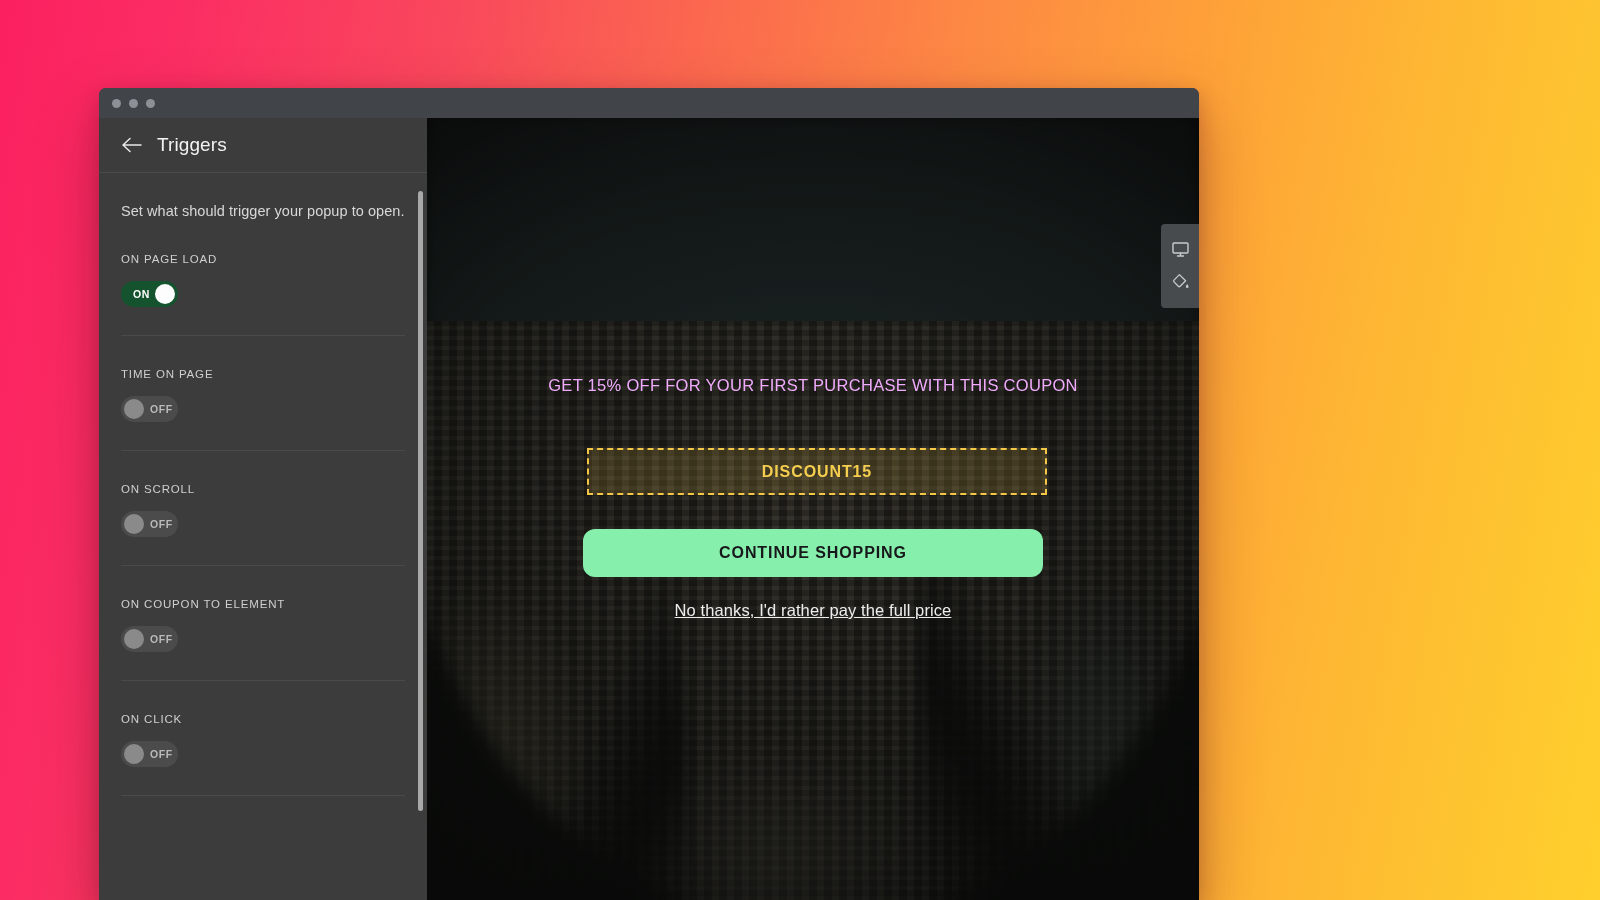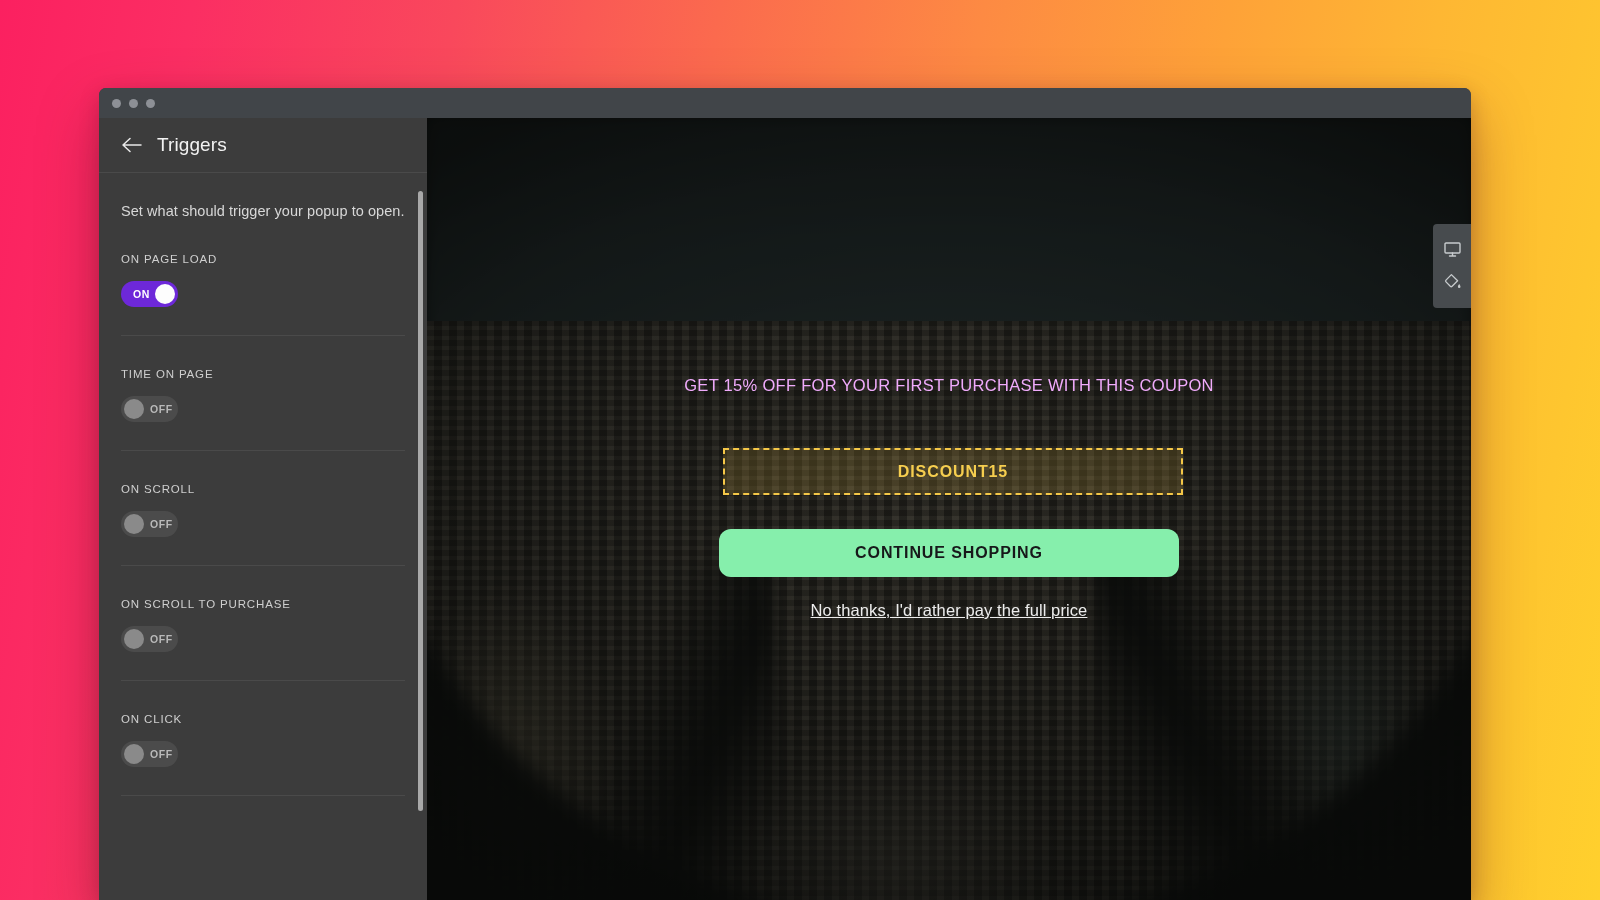--- a/index.html
+++ b/index.html
@@ -10,21 +10,21 @@
   body {
     background:
       radial-gradient(ellipse 560px 300px at 54% 118%, rgba(255,170,60,0.55) 0%, rgba(255,170,60,0) 62%),
       linear-gradient(100deg, #FB2060 0%, #FB2E63 11%, #F9485C 26%, #FB6A4E 41%, #FD8A43 56%, #FEA238 70%, #FEB733 82%, #FEC62F 93%, #FFD02D 100%);
     position:relative;
   }
 
   
   .window {
     position:absolute; left:99px; top:88px;
-    width:1372px; height:812px;
+    width:1100px; height:812px;
     background:#3b3b3b;
     border-radius:7px 7px 0 0;
     box-shadow:0 26px 60px rgba(80,10,30,0.34), 0 6px 20px rgba(80,10,30,0.22);
     overflow:hidden;
     display:flex; flex-direction:column;
   }
   .titlebar {
     height:30px; flex:0 0 30px; background:#414549;
     display:flex; align-items:center; padding-left:13px;
   }
@@ -58,21 +58,21 @@
   .trig-group { padding-bottom:28px; border-bottom:1px solid #4a4a4a; margin-bottom:32px; }
   .trig-group.last { border-bottom:1px solid #4a4a4a; }
   .trig-label {
     color:#cfcfcf; font-size:11.5px; letter-spacing:0.85px; margin-bottom:16px;
   }
 
   .toggle {
     width:57px; height:26px; border-radius:13px; position:relative;
     display:flex; align-items:center; cursor:pointer;
   }
-  .toggle.on { background:#6d28d9; justify-content:flex-start; }
+  .toggle.on { background:#14532d; justify-content:flex-start; }
   .toggle.off { background:#4b4b4b; justify-content:flex-end; }
   .knob {
     width:20px; height:20px; border-radius:50%; position:absolute; top:3px;
   }
   .toggle.on .knob { background:#fdfdfd; right:3px; }
   .toggle.off .knob { background:#8a8a8a; left:3px; }
   .toggle-text { font-size:10.5px; font-weight:bold; letter-spacing:0.7px; }
   .toggle.on .toggle-text { color:#ffffff; margin-left:12px; }
   .toggle.off .toggle-text { color:#b9b9b9; margin-right:5px; }
 
@@ -226,21 +226,21 @@
 
         <div class="trig-group">
           <div class="trig-label">ON SCROLL</div>
           <div class="toggle off">
             <span class="toggle-text">OFF</span>
             <span class="knob"></span>
           </div>
         </div>
 
         <div class="trig-group">
-          <div class="trig-label">ON SCROLL TO PURCHASE</div>
+          <div class="trig-label">ON COUPON TO ELEMENT</div>
           <div class="toggle off">
             <span class="toggle-text">OFF</span>
             <span class="knob"></span>
           </div>
         </div>
 
         <div class="trig-group last">
           <div class="trig-label">ON CLICK</div>
           <div class="toggle off">
             <span class="toggle-text">OFF</span>

